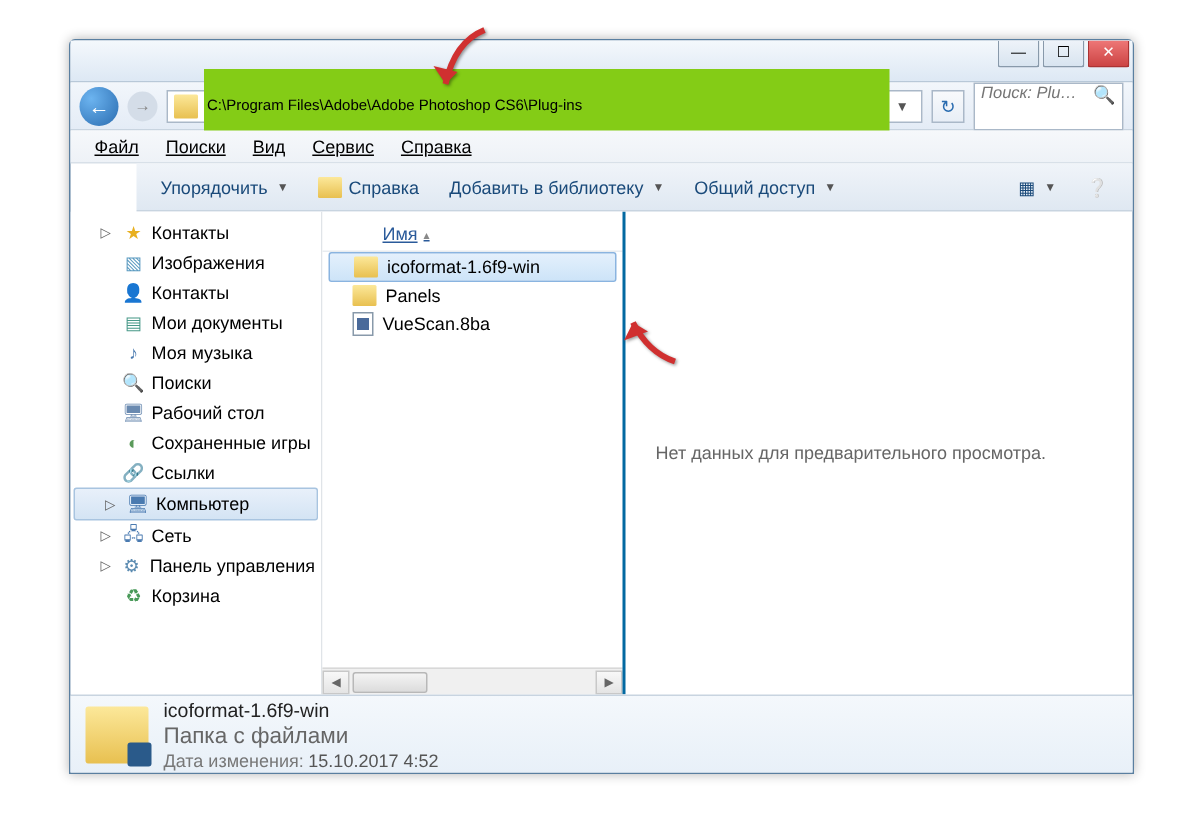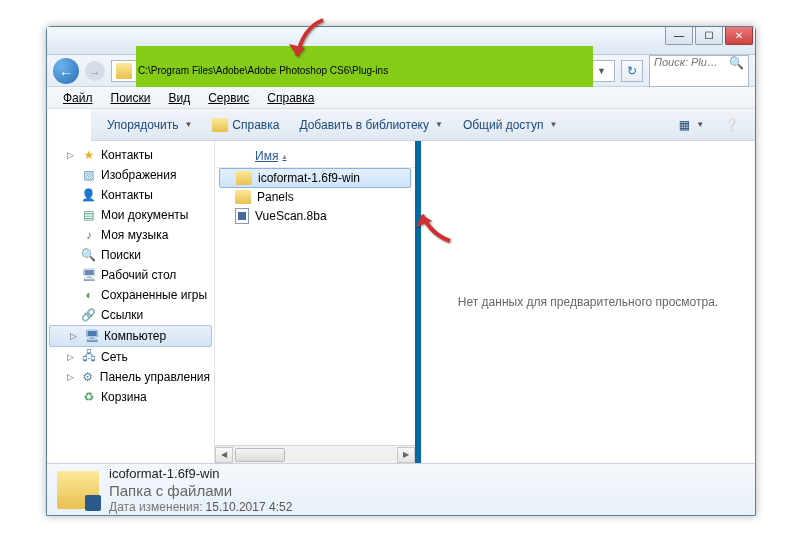--- a/index.html
+++ b/index.html
@@ -50,21 +50,21 @@
 .ico-panel { color: #5a8ab0; }
 .main { flex: 1; display: flex; }
 .filelist { width: 200px; background: #fff; padding: 4px 0; }
 .col-header { padding: 4px 8px 4px 40px; color: #2a5a9a; display: flex; align-items: center; gap: 4px; border-bottom: 1px solid #e8ecf0; cursor: pointer; text-decoration: underline; }
 .col-sort { font-size: 8px; color: #888; }
 .file-item { display: flex; align-items: center; padding: 2px 8px 2px 20px; gap: 6px; cursor: pointer; }
 .file-item.sel { background: linear-gradient(#e4f0fc,#cde4f8); border: 1px solid #8ab4e0; border-radius: 2px; margin: 0 4px; padding-left: 16px; }
 .file-icon-folder { width: 16px; height: 14px; background: linear-gradient(#fce89a,#e8c050); border-radius: 1px; flex-shrink: 0; }
 .file-icon-doc { width: 14px; height: 16px; background: #fff; border: 1px solid #8899aa; position: relative; flex-shrink: 0; }
 .file-icon-doc::before { content: ""; position: absolute; top: 3px; left: 2px; right: 2px; height: 8px; background: #4a6a9a; }
-.preview { flex: 1; border-left: 6px solid #0369a1; display: flex; align-items: center; justify-content: center; color: #666; font-size: 12px; padding: 0 20px; text-align: center; }
+.preview { flex: 1; border-left: 2px solid #0369a1; display: flex; align-items: center; justify-content: flex-start; color: #666; font-size: 12px; padding: 0 20px; text-align: center; }
 .hscroll { height: 18px; background: #f0f0f0; border-top: 1px solid #d8d8d8; display: flex; align-items: center; }
 .hsbtn { width: 18px; height: 16px; background: linear-gradient(#f8f8f8,#e4e4e4); border: 1px solid #c8c8c8; display: flex; align-items: center; justify-content: center; font-size: 8px; color: #666; cursor: pointer; }
 .hstrack { flex: 1; }
 .hsthumb { width: 50px; height: 14px; background: linear-gradient(#f4f4f4,#dcdcdc); border: 1px solid #b8b8b8; border-radius: 2px; margin-left: 2px; }
 .details { height: 52px; background: linear-gradient(#f4f8fc,#e8f0f8); border-top: 1px solid #c8d4e0; display: flex; align-items: center; padding: 4px 10px; gap: 10px; }
 .det-icon { width: 42px; height: 38px; background: linear-gradient(#fce89a,#e8c050); border-radius: 2px; position: relative; }
 .det-icon::after { content: ""; position: absolute; right: -2px; bottom: -2px; width: 16px; height: 16px; background: #2a5a8a; border-radius: 2px; }
 .det-text { display: flex; flex-direction: column; gap: 1px; }
 .det-name { font-size: 13px; color: #222; }
 .det-type { color: #666; font-size: 15px; }

